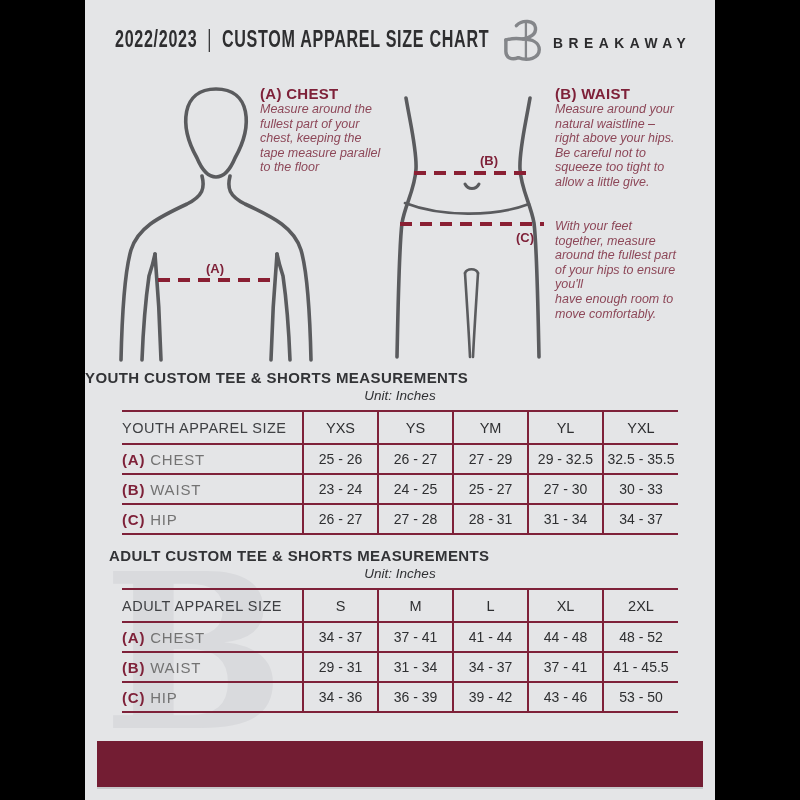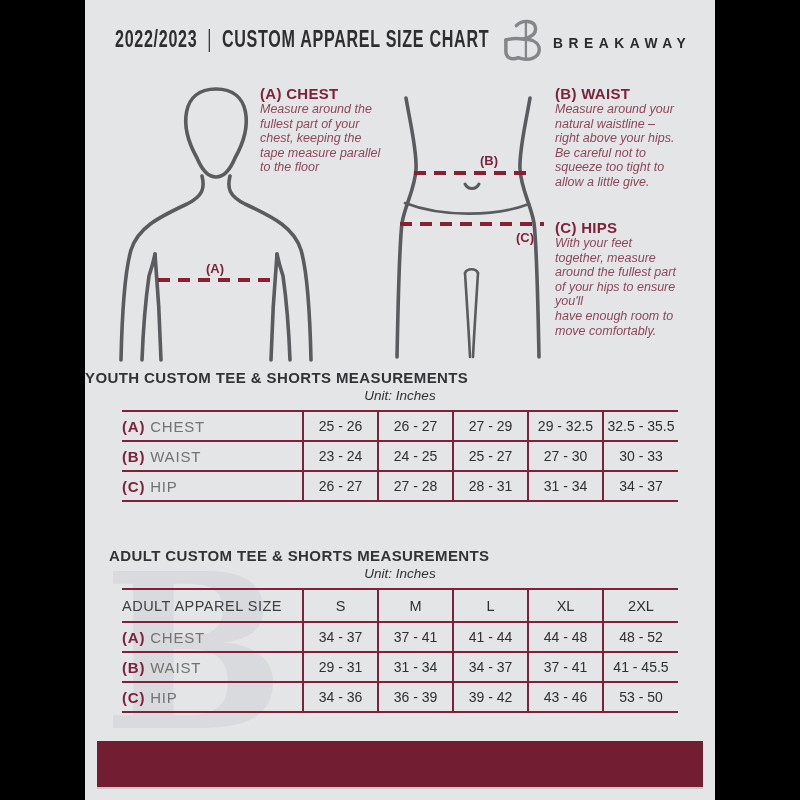--- a/index.html
+++ b/index.html
@@ -154,21 +154,20 @@
     <div class="m-block m-waist">
       <div class="m-head">(B) WAIST</div>
       <div class="m-body">Measure around your
 natural waistline –
 right above your hips.
 Be careful not to
 squeeze too tight to
 allow a little give.</div>
     </div>
     <div class="m-block m-hips">
-      <div class="m-head">(C) HIPS</div>
       <div class="m-body">With your feet
 together, measure
 around the fullest part
 of your hips to ensure
 you'll
 have enough room to
 move comfortably.</div>
     </div>
 
     <div class="sec-title t-youth-title">YOUTH CUSTOM TEE &amp; SHORTS MEASUREMENTS</div>
@@ -177,20 +176,28 @@
     <table class="size-table tbl-youth">
       <colgroup>
           <col class="c-lbl">
           <col class="c-val">
           <col class="c-val">
           <col class="c-val">
           <col class="c-val">
           <col class="c-val">
         </colgroup>
       <tbody>
+          <tr>
+        <th class="lbl">YOUTH APPAREL SIZE</th>
+        <th class="sz">YXS</th>
+        <th class="sz">YS</th>
+        <th class="sz">YM</th>
+        <th class="sz">YL</th>
+        <th class="sz">YXL</th>
+      </tr>
       <tr>
         <td class="lbl"><span class="pref">(A)</span> <span class="nm">CHEST</span></td>
         <td>25 - 26</td>
         <td>26 - 27</td>
         <td>27 - 29</td>
         <td>29 - 32.5</td>
         <td>32.5 - 35.5</td>
       </tr>
       <tr>
         <td class="lbl"><span class="pref">(B)</span> <span class="nm">WAIST</span></td>

